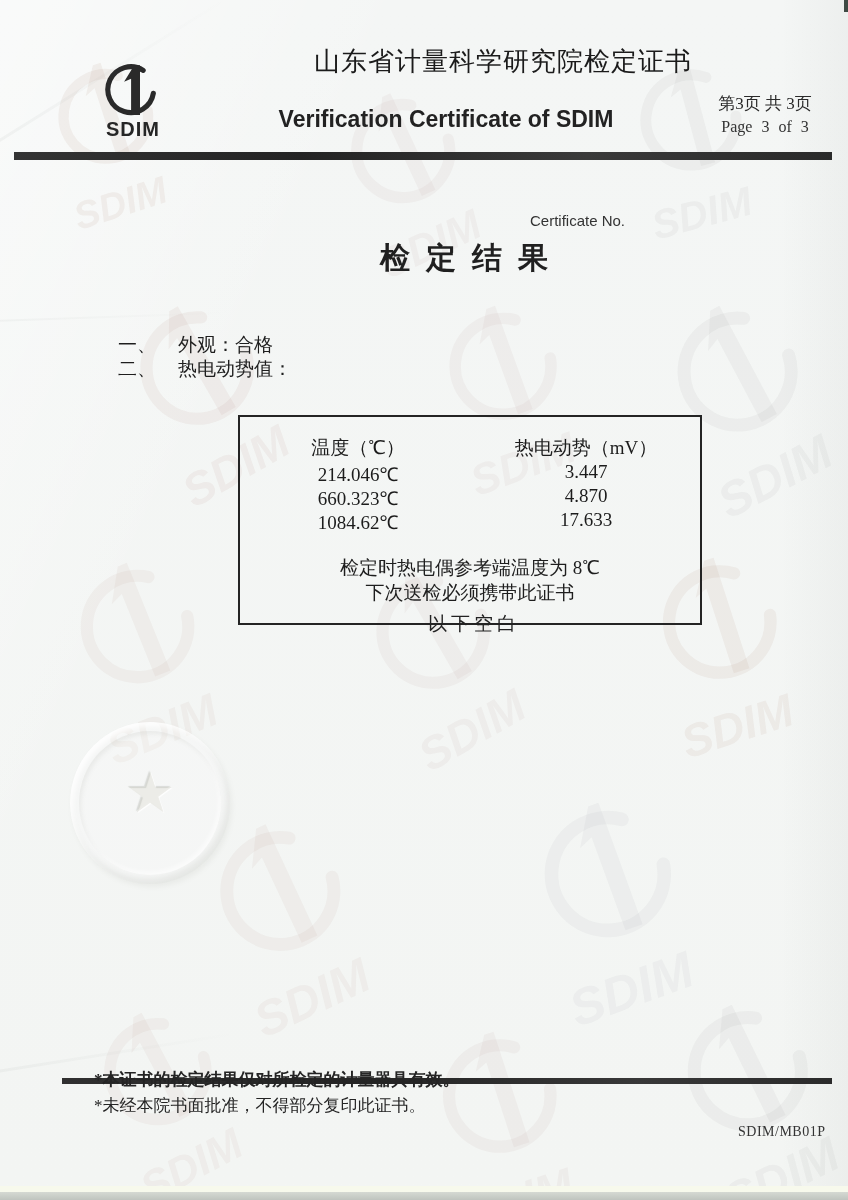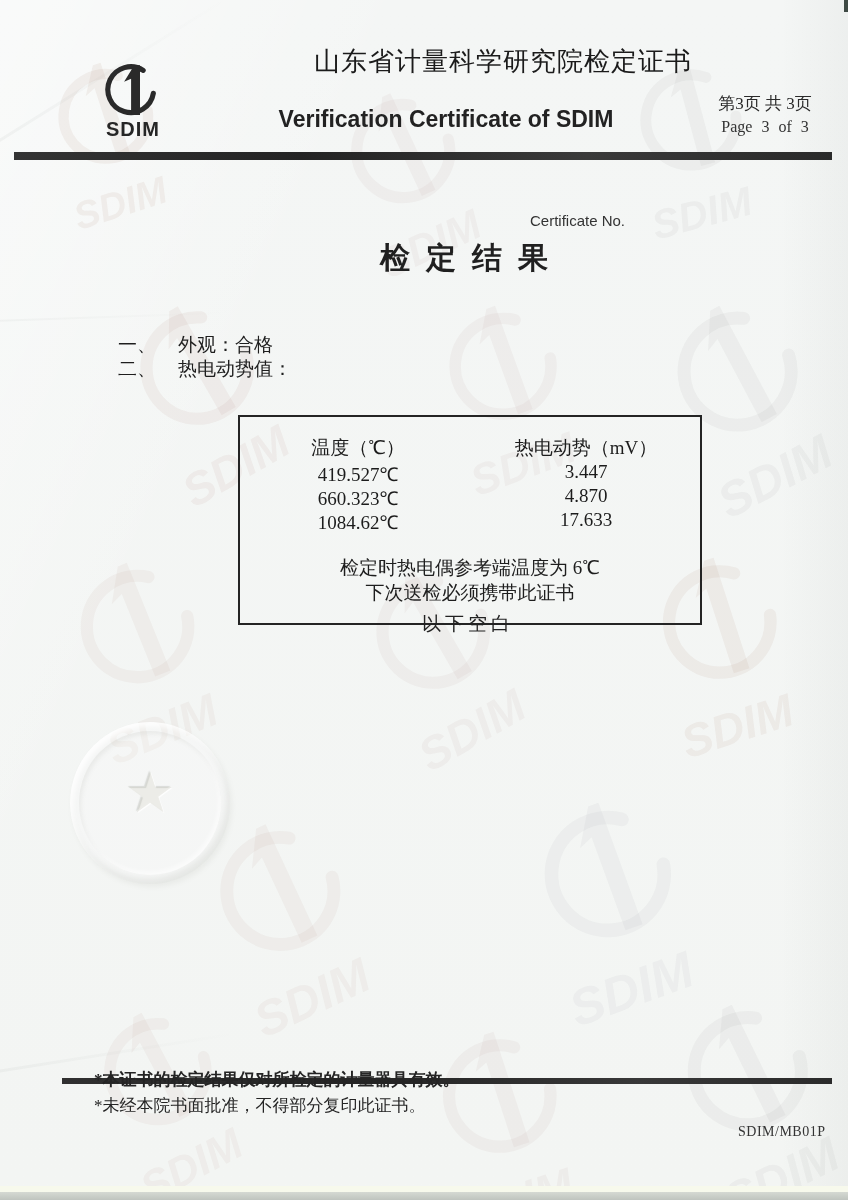--- a/index.html
+++ b/index.html
@@ -69,21 +69,21 @@
   .box .col2{position:absolute;left:236px;width:220px;text-align:center;}
   .brow{position:absolute;left:0;right:0;font-size:19px;color:#1c1c1c;}
   .brow-head{top:18px;}
   .brow-0{top:44px;}
   .brow-1{top:68px;}
   .brow-2{top:92px;}
   .bnote{position:absolute;left:0;right:0;text-align:center;font-size:19px;color:#1e1e1e;}
   .bnote-0{top:138px;}
   .bnote-1{top:163px;}
   
-  .blank-note{position:absolute;left:238px;top:611px;width:460px;z-index:4;text-align:center;
+  .blank-note{position:absolute;left:244px;top:611px;width:460px;z-index:4;text-align:center;
     font-size:19px;letter-spacing:4px;color:#222;}
   
   .seal{position:absolute;left:70px;top:722px;width:160px;height:162px;border-radius:50%;
     z-index:2;background:rgba(255,255,255,0.18);
     box-shadow: inset 3px 4px 5px rgba(255,255,255,0.85),
                 inset -3px -5px 7px rgba(130,132,122,0.14),
                 2px 3px 5px rgba(125,127,117,0.08);}
   .seal::before{content:"";position:absolute;inset:9px;border-radius:50%;
     box-shadow: inset 2px 3px 4px rgba(140,142,132,0.10),
                 inset -2px -3px 4px rgba(255,255,255,0.7);}
@@ -235,32 +235,32 @@
   <div class="item item-2">
     <span class="idx">二、</span><span>热电动势值：</span>
   </div>
 
   <div class="box">
     <div class="brow brow-head">
       <div class="col1">温度（℃）</div>
       <div class="col2">热电动势（mV）</div>
     </div>
     <div class="brow brow-0">
-      <div class="col1">419.527℃</div>
+      <div class="col1">214.046℃</div>
       <div class="col2">3.447</div>
     </div>
     <div class="brow brow-1">
       <div class="col1">660.323℃</div>
       <div class="col2">4.870</div>
     </div>
     <div class="brow brow-2">
       <div class="col1">1084.62℃</div>
       <div class="col2">17.633</div>
     </div>
-    <div class="bnote bnote-0">检定时热电偶参考端温度为 6℃</div>
+    <div class="bnote bnote-0">检定时热电偶参考端温度为 8℃</div>
     <div class="bnote bnote-1">下次送检必须携带此证书</div>
   </div>
 
   <div class="blank-note">以下空白</div>
 
   <div class="seal">
     <div class="seal-star">★</div>
   </div>
 
   <div class="rule bottom-rule"></div>

